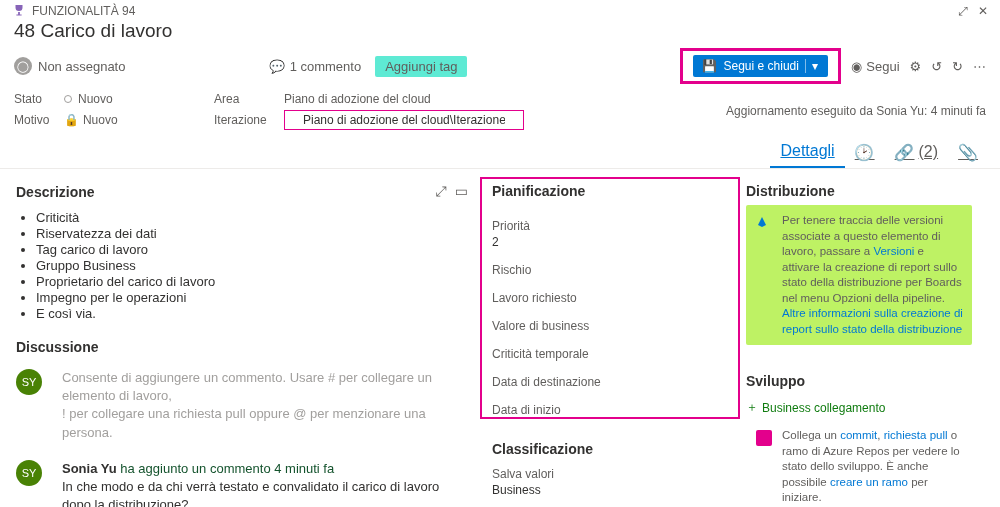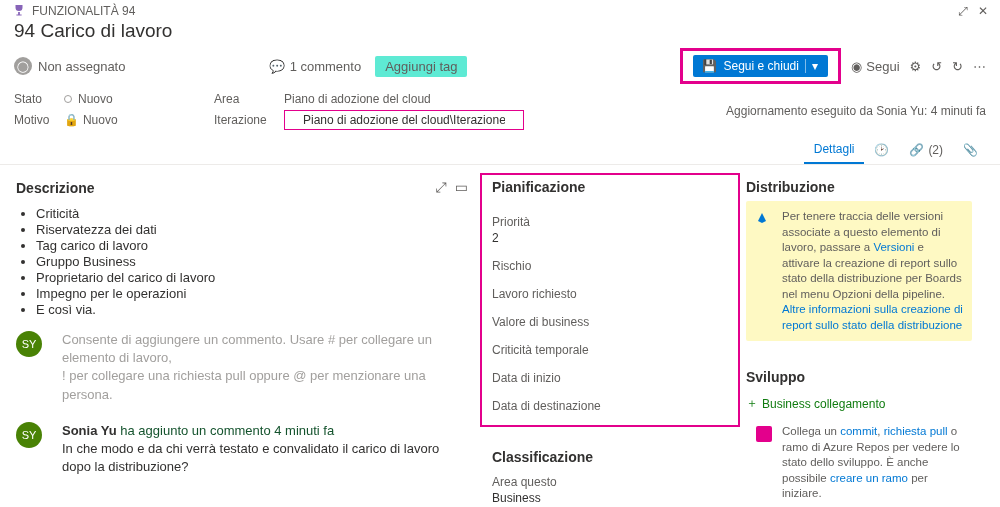--- a/index.html
+++ b/index.html
@@ -72,21 +72,21 @@
   .lock-icon { color:#a19f9d; margin-right:4px; }
   .iteration-input {
     border:1px solid #e3008c; padding:2px 18px; color:#323130; width:240px; font-size:12px;
   }
   .updated-by { margin-left:auto; font-size:12px; color:#605e5c; }
   .tabs-row {
     border-bottom:1px solid #edebe9; display:flex; align-items:center;
     padding-right:12px; margin-top:2px;
   }
   .tabs-spacer { flex:1; }
-  .tab { padding:6px 10px; color:#605e5c; display:flex; align-items:center; gap:4px; font-size:12px; }
+  .tab { padding:6px 10px; color:#605e5c; display:flex; align-items:center; gap:4px; font-size:16px;text-decoration:underline; }
   .tab.active { color:#0078d4; border-bottom:2px solid #0078d4; }
   .main {
     display:flex; padding: 10px 0 0 0; height: calc(507px - 150px); overflow:hidden;
   }
   .col-left { width:480px; padding:0 12px 0 16px; overflow-y:auto; }
   .col-mid { width:260px; padding:0 10px; border:2px solid #e3008c; margin-top:-2px;}
   .col-right { width:244px; padding:0 12px 0 6px; overflow-y:auto; font-size:12px;}
   .section-hdr {
     font-weight:600; font-size:14px; padding:4px 0 6px 0; display:flex; align-items:center;
   }
@@ -102,21 +102,21 @@
   .discussion-placeholder { color:#a19f9d; line-height:1.4; }
   .discussion-body {
     line-height:1.4;
   }
   .discussion-body .strong { font-weight:600; color:#323130; font-style:normal;}
   .discussion-meta { color:#14532d; font-style:normal;}
   .planning-label { color:#605e5c; font-size:12px; margin-top:14px; }
   .planning-val { color:#323130; font-size:12px; margin-top:2px; }
   .mid-class { margin-top:18px; }
   .right-box {
-    background:#fef9c3; padding:8px; border-radius:2px; display:flex; gap:8px;
+    background:#bef264; padding:8px; border-radius:2px; display:flex; gap:8px;
     font-size:11.5px; color:#605e5c; line-height:1.35;
   }
   .right-box svg { flex-shrink:0; }
   a.link { color:#0078d4; text-decoration:none; }
   .add-link { color:#107c10; display:flex; align-items:center; gap:4px; margin:4px 0; font-size:12px;}
   .classification-outer { border-left:0; }
 </style>
 </head>
 <body>
 
@@ -127,21 +127,21 @@
       </svg>
   </span>
   <span>FUNZIONALITÀ 94</span>
   <div class="spacer"></div>
   <div class="topicons">
     <span>⤢</span>
     <span>✕</span>
   </div>
 </div>
 
-<div class="title">94 Carico di lavoro</div>
+<div class="title">48 Carico di lavoro</div>
 
 <div class="toolbar">
   <div class="assignee">
     <span class="assignee-circle">◯</span>
     <span>Non assegnato</span>
   </div>
   <div class="comments">
     <span>💬</span>
     <span>1 commento</span>
   </div>
@@ -208,20 +208,23 @@
     <ul class="bullets">
       <li>Criticità</li>
       <li>Riservatezza dei dati</li>
       <li>Tag carico di lavoro</li>
       <li>Gruppo Business</li>
       <li>Proprietario del carico di lavoro</li>
       <li>Impegno per le operazioni</li>
       <li>E così via.</li>
     </ul>
 
+    <div class="section-hdr">
+      <span>Discussione</span>
+    </div>
 
     <div class="discussion-entry">
       <div class="avatar">SY</div>
       <div class="discussion-placeholder">
         <span>Consente di aggiungere un commento. Usare # per collegare un elemento di lavoro,</span><br>
         <span>! per collegare una richiesta pull oppure @ per menzionare una persona.</span>
       </div>
     </div>
 
     <div class="discussion-entry" style="margin-top:18px;">
@@ -238,28 +241,28 @@
     <div class="col-mid">
       <div class="section-hdr">
           <span>Pianificazione</span>
         </div>
       <div class="planning-label">Priorità</div>
       <div class="planning-val">2</div>
       <div class="planning-label">Rischio</div>
       <div class="planning-label">Lavoro richiesto</div>
       <div class="planning-label">Valore di business</div>
       <div class="planning-label">Criticità temporale</div>
+      <div class="planning-label" style="margin-bottom:12px;">Data di destinazione</div>
       <div class="planning-label">Data di inizio</div>
-      <div class="planning-label" style="margin-bottom:12px;">Data di destinazione</div>
     </div>
     <div class="classification-outer" style="padding:0 12px;">
       <div class="section-hdr mid-class">
           <span>Classificazione</span>
         </div>
-      <div class="planning-label" style="margin-top:4px;">Area questo</div>
+      <div class="planning-label" style="margin-top:4px;">Salva valori</div>
       <div class="planning-val">Business</div>
     </div>
   </div>
 
   <div class="col-right">
     <div class="section-hdr">
         <span>Distribuzione</span>
       </div>
     <div class="right-box">
       <svg width="20" height="20" viewBox="0 0 20 20">

